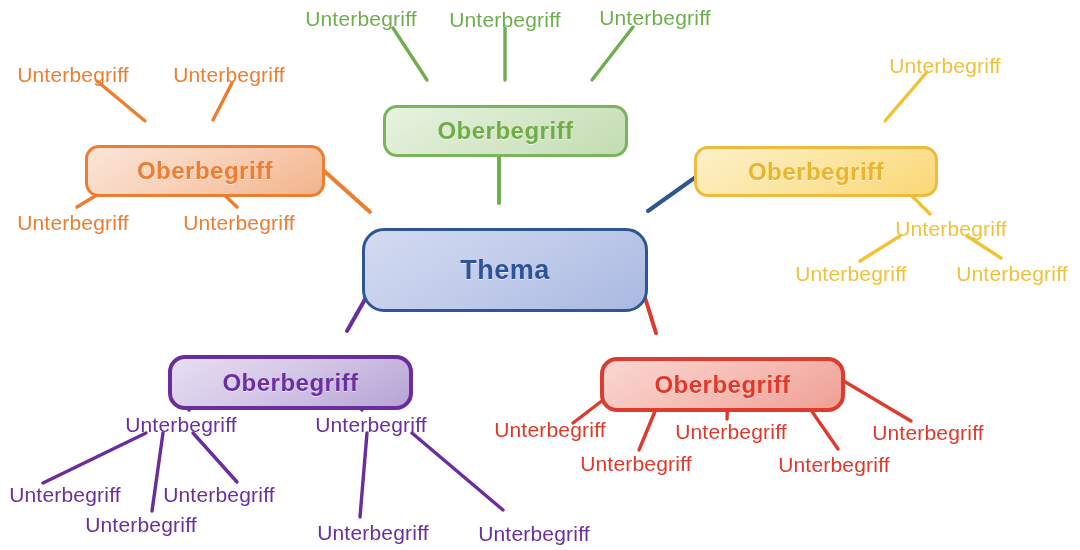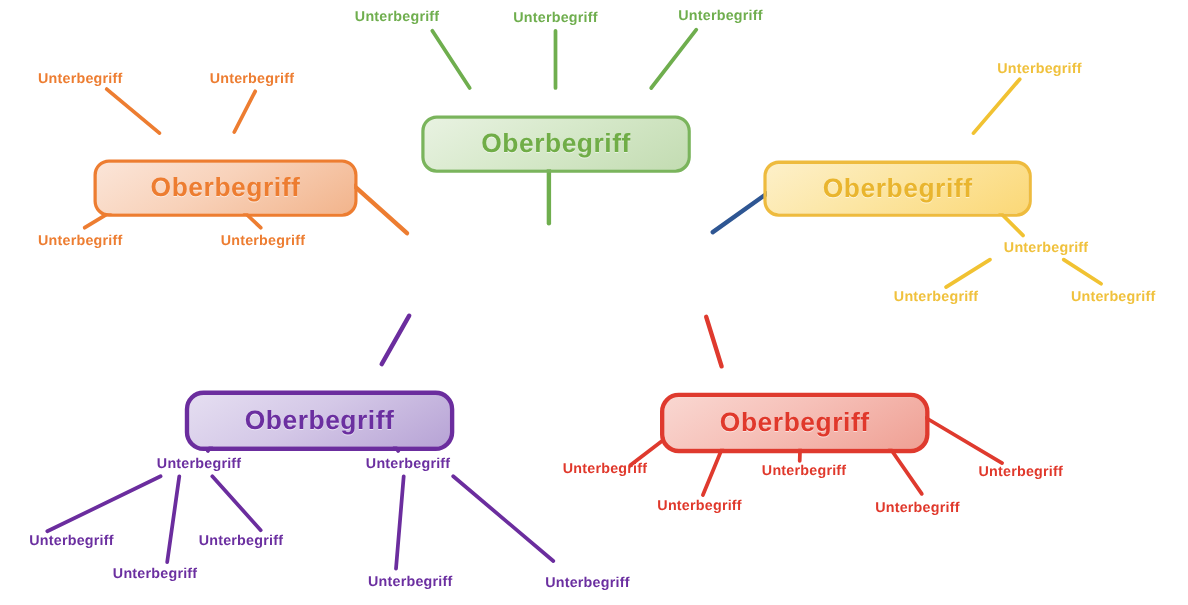--- a/index.html
+++ b/index.html
@@ -71,22 +71,22 @@
     border: 4px solid #df3a2e;
     border-radius: 17px;
     background: linear-gradient(150deg, #f9d7d1 0%, #f6c0b8 45%, #efa094 100%);
     color: #e0382b;
   }
   .leaf {
     position: absolute;
     z-index: 2;
     width: 124px;
     text-align: center;
-    font-size: 13px;
-    font-weight: bold;
+    font-size: 21px;
+    font-weight: normal;
     letter-spacing: 0.2px;
     white-space: nowrap;
   }
   .leaf-green  { color: #6fae4e; }
   .leaf-orange { color: #ed7d31; }
   .leaf-yellow { color: #f0c13c; }
   .leaf-purple { color: #6b2fa0; }
   .leaf-red    { color: #e0382b; }
 </style>
 </head>
@@ -124,20 +124,21 @@
     <line x1="367" y1="433" x2="360" y2="517" stroke="#6b2d9e" stroke-width="3.4" stroke-linecap="round"></line>
     <line x1="412" y1="433" x2="503" y2="510" stroke="#6b2d9e" stroke-width="3.4" stroke-linecap="round"></line>
 
     <line x1="620" y1="387" x2="573" y2="423" stroke="#df3a2e" stroke-width="3.4" stroke-linecap="round"></line>
     <line x1="665" y1="387" x2="639" y2="450" stroke="#df3a2e" stroke-width="3.4" stroke-linecap="round"></line>
     <line x1="728" y1="387" x2="727" y2="419" stroke="#df3a2e" stroke-width="3.4" stroke-linecap="round"></line>
     <line x1="795" y1="387" x2="838" y2="449" stroke="#df3a2e" stroke-width="3.4" stroke-linecap="round"></line>
     <line x1="842" y1="380" x2="911" y2="421" stroke="#df3a2e" stroke-width="3.4" stroke-linecap="round"></line>
   </svg>
 
+  <div class="node node-thema">Thema</div>
 
   <div class="node node-ober node-top">Oberbegriff</div>
   <div class="node node-ober node-left">Oberbegriff</div>
   <div class="node node-ober node-right">Oberbegriff</div>
   <div class="node node-ober node-bottom-left">Oberbegriff</div>
   <div class="node node-ober node-bottom-right">Oberbegriff</div>
 
   <div class="leaf leaf-green" style="left:299px; top:7px;">Unterbegriff</div>
   <div class="leaf leaf-green" style="left:443px; top:8px;">Unterbegriff</div>
   <div class="leaf leaf-green" style="left:593px; top:6px;">Unterbegriff</div>

